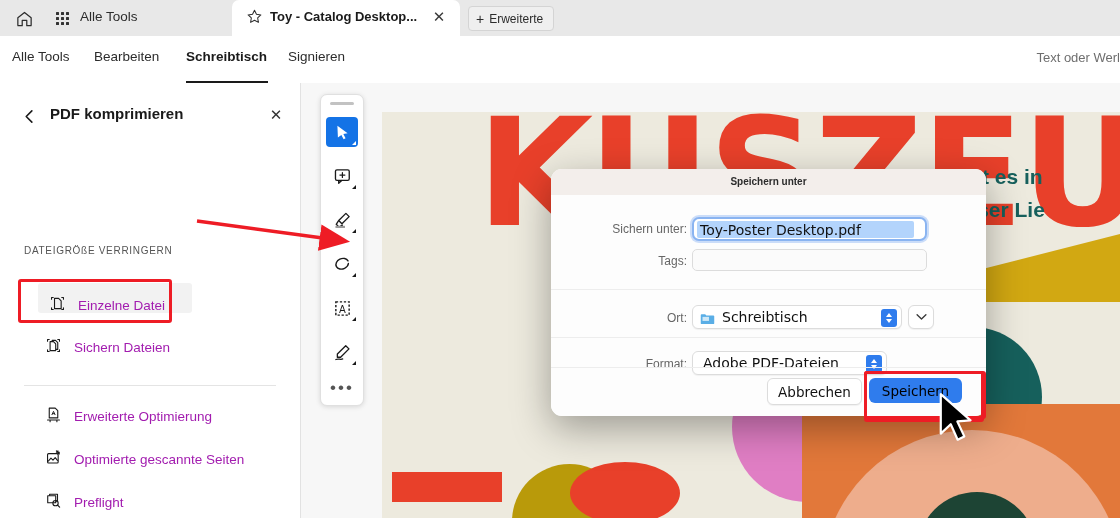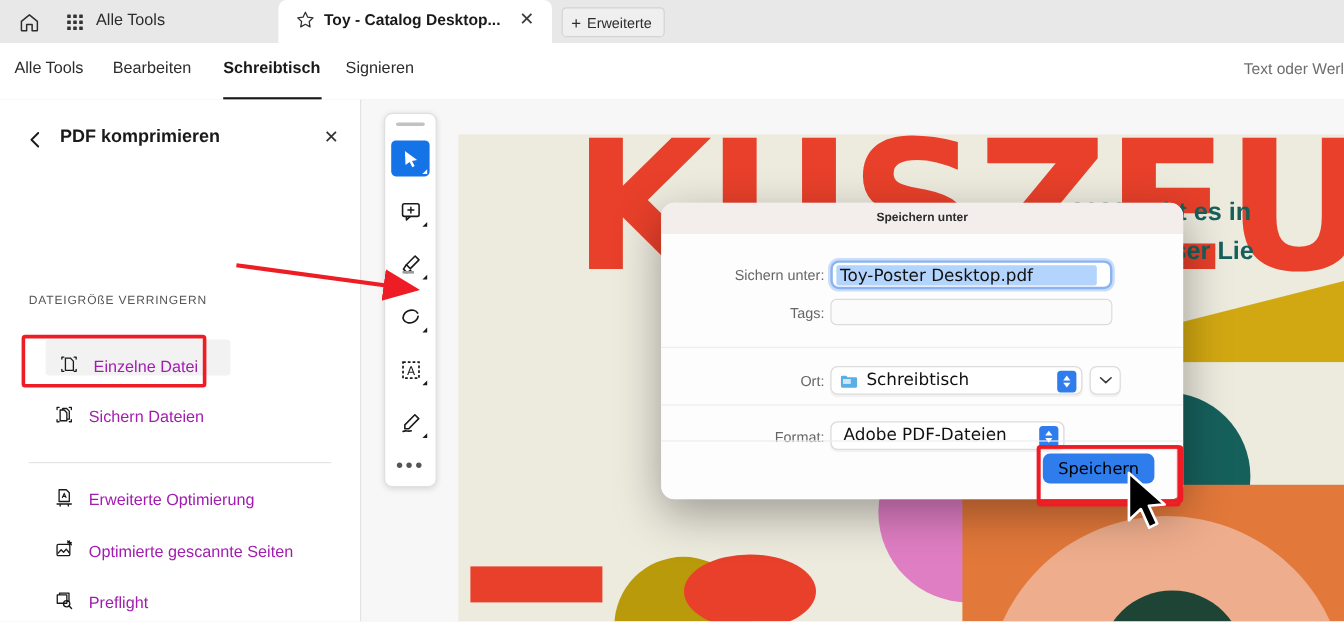--- a/index.html
+++ b/index.html
@@ -329,20 +329,21 @@
       <div class="popbtn" style="left:141px;top:156px;width:195px;padding-left:10px">
         <span class="val">Adobe PDF-Dateien</span>
         <span class="stepper">
             <i class="up"></i>
             <i class="dn"></i>
           </span>
       </div>
 
       <div class="sep" style="top:169px;top:172px"></div>
 
+      <div class="btn btn-cancel">Abbrechen</div>
       <div class="btn btn-save">Speichern</div>
     </div>
 
     <div class="hl-box" style="left:864px;top:371px;width:114px;height:45px;position:fixed"></div>
   </div>
 
   <div class="hl-box" style="left:864px;top:371px;width:116px;height:42px"></div>
 
   <svg class="arrow-svg">
     <defs>

